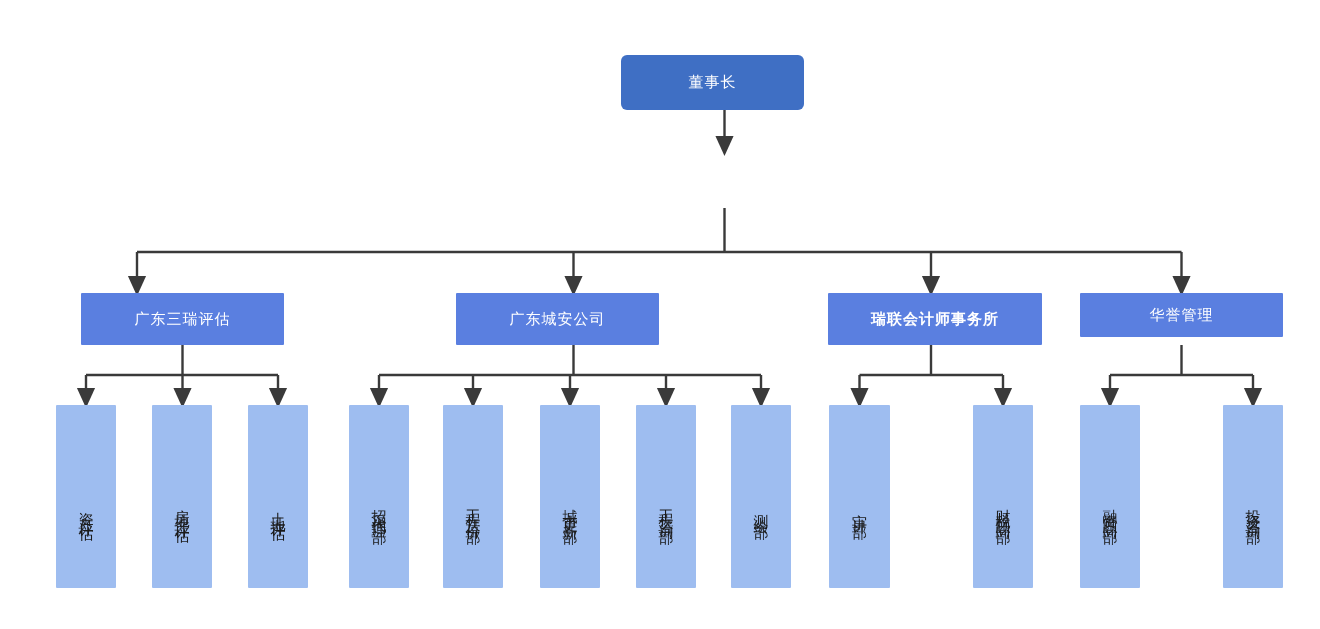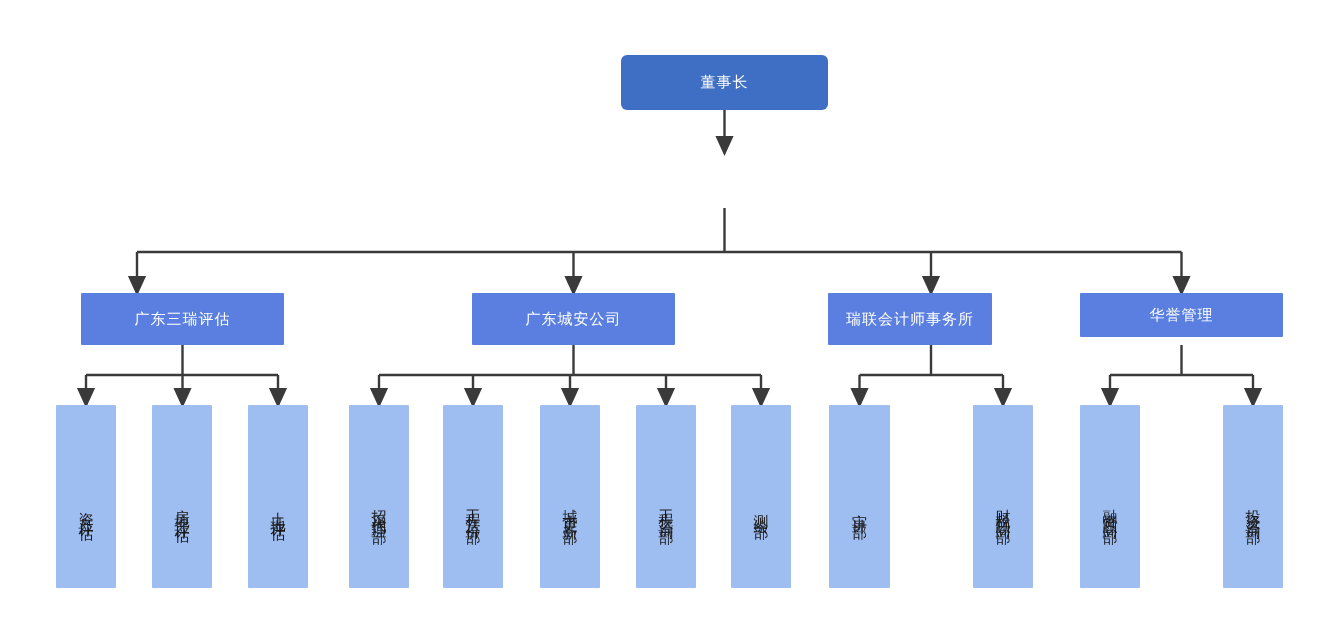--- a/index.html
+++ b/index.html
@@ -115,32 +115,32 @@
     </g>
 
     <g>
       <path d="M1181.5,345 L1181.5,375" stroke="#3A3A3A" stroke-width="2.4" fill="none"></path>
       <path d="M1110,375 L1253,375" stroke="#3A3A3A" stroke-width="2.4" fill="none"></path>
       <path d="M1110,375 L1110,398" stroke="#3A3A3A" stroke-width="2.4" fill="none" marker-end="url(#arrow)"></path>
       <path d="M1253,375 L1253,398" stroke="#3A3A3A" stroke-width="2.4" fill="none" marker-end="url(#arrow)"></path>
     </g>
   </svg>
 
-  <div class="node level-0" style="left: 621px; top: 55px; width: 207px; height: 55px;">
+  <div class="node level-0" style="left: 621px; top: 55px; width: 183px; height: 55px;">
     <span>董事长</span>
   </div>
 
 
   <div class="node level-1" style="left: 81px; top: 293px; width: 203px; height: 52px;">
     <span>广东三瑞评估</span>
   </div>
-  <div class="node level-1" style="left: 472px; top: 293px; width: 203px; height: 52px;">
+  <div class="node level-1" style="left: 456px; top: 293px; width: 203px; height: 52px;">
     <span>广东城安公司</span>
   </div>
-  <div class="node level-1" style="left: 828px; top: 293px; width: 164px; height: 52px;">
+  <div class="node level-1" style="left: 828px; top: 293px; width: 214px; height: 52px; font-weight: bold;">
     <span>瑞联会计师事务所</span>
   </div>
   <div class="node level-1" style="left: 1080px; top: 293px; width: 203px; height: 44px;">
     <span>华誉管理</span>
   </div>
 
   <div class="node level-2" style="left: 56px; top: 405px; width: 60px; height: 183px;">
     <span class="vtext">资产评估</span>
   </div>
   <div class="node level-2" style="left: 152px; top: 405px; width: 60px; height: 183px;">

